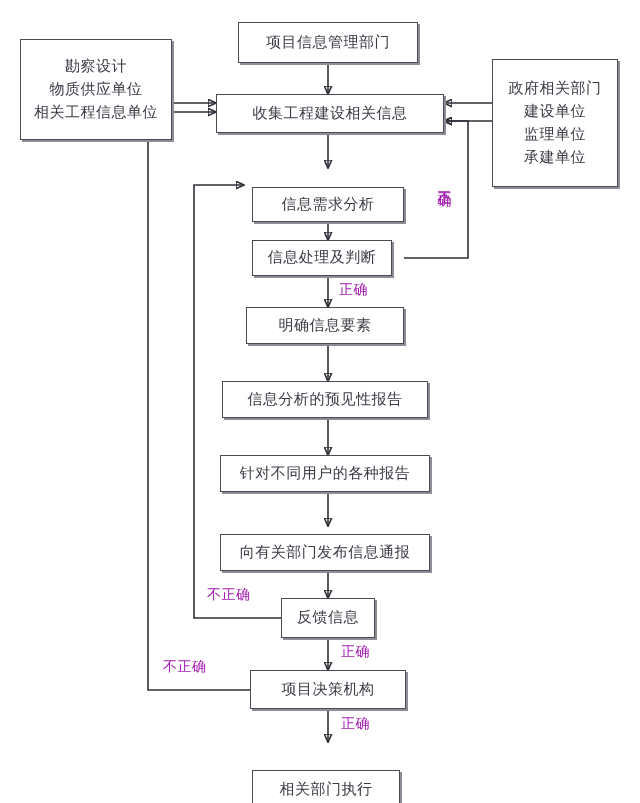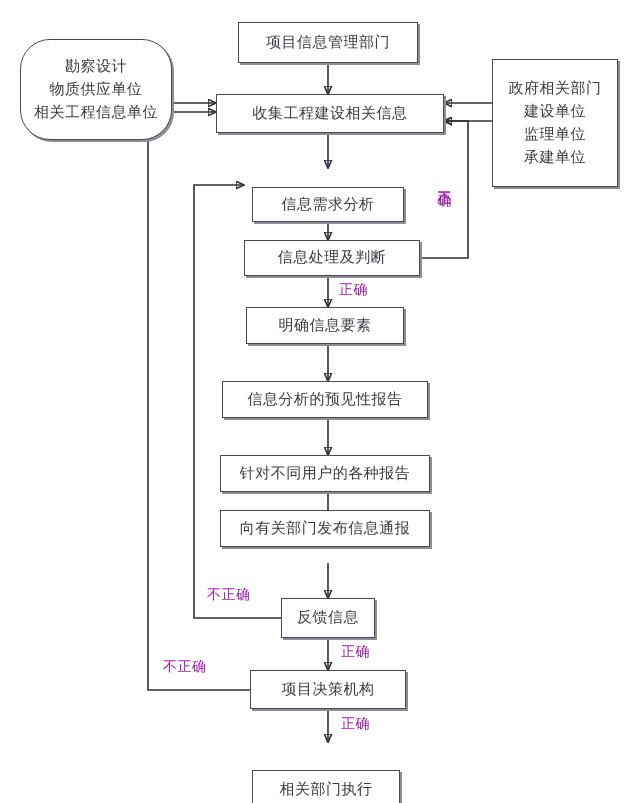--- a/index.html
+++ b/index.html
@@ -111,58 +111,58 @@
 
     <path d="M250,690 L148,690 L148,112 L216,112" marker-end="url(#arw)"></path>
 
     <path d="M328,709 L328,742" marker-end="url(#arw)"></path>
   </svg>
 
   <div class="node" style="left:238px; top:22px; width:180px; height:41px;">
     <span class="ln">项目信息管理部门</span>
   </div>
 
-  <div class="node" style="left:20px; top:39px; width:152px; height:101px;border-radius:30px;">
+  <div class="node" style="left:20px; top:39px; width:152px; height:101px;">
     <span class="ln">勘察设计</span>
     <span class="ln">物质供应单位</span>
     <span class="ln">相关工程信息单位</span>
   </div>
 
   <div class="node" style="left:492px; top:59px; width:126px; height:128px;">
     <span class="ln">政府相关部门</span>
     <span class="ln">建设单位</span>
     <span class="ln">监理单位</span>
     <span class="ln">承建单位</span>
   </div>
 
   <div class="node" style="left:216px; top:94px; width:228px; height:39px;">
     <span class="ln">收集工程建设相关信息</span>
   </div>
 
   <div class="node" style="left:252px; top:168px; width:152px; height:35px;margin-top:19px;">
     <span class="ln">信息需求分析</span>
   </div>
 
-  <div class="node" style="left:244px; top:240px; width:176px; height:36px;">
+  <div class="node" style="left:252px; top:240px; width:140px; height:36px;">
     <span class="ln">信息处理及判断</span>
   </div>
 
   <div class="node" style="left:246px; top:307px; width:158px; height:37px;font-family:Liberation Serif, serif;">
     <span class="ln">明确信息要素</span>
   </div>
 
   <div class="node" style="left:222px; top:381px; width:206px; height:37px;">
     <span class="ln">信息分析的预见性报告</span>
   </div>
 
   <div class="node" style="left:220px; top:455px; width:210px; height:37px;">
     <span class="ln">针对不同用户的各种报告</span>
   </div>
 
-  <div class="node" style="left:220px; top:510px; width:210px; height:37px;">
+  <div class="node" style="left:220px; top:534px; width:210px; height:37px;">
     <span class="ln">向有关部门发布信息通报</span>
   </div>
 
   <div class="node" style="left:281px; top:598px; width:94px; height:40px;">
     <span class="ln">反馈信息</span>
   </div>
 
   <div class="node" style="left:250px; top:670px; width:156px; height:39px;">
     <span class="ln">项目决策机构</span>
   </div>

